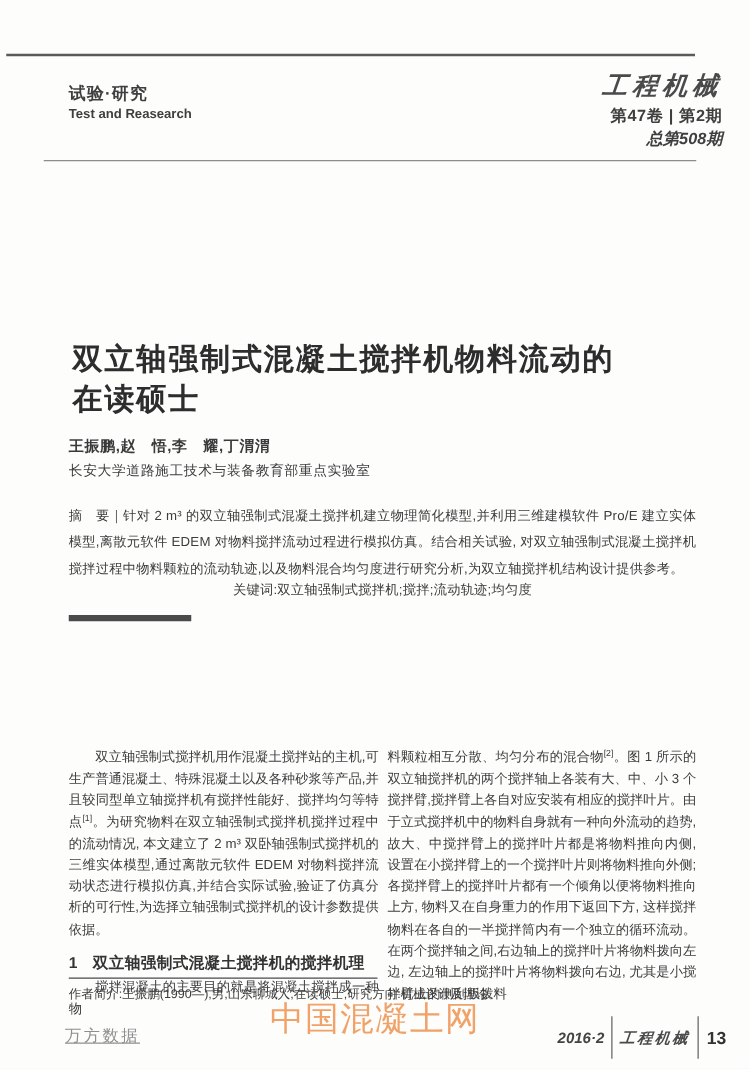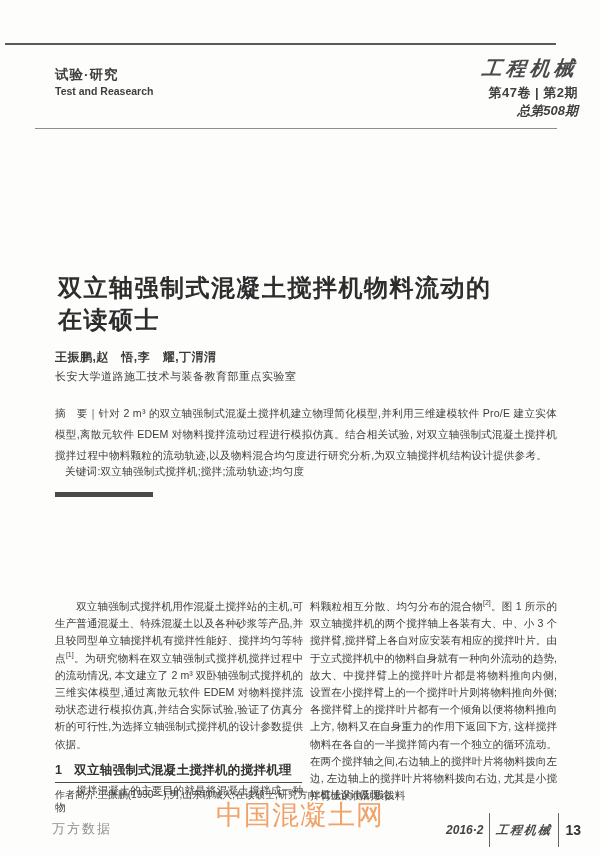--- a/index.html
+++ b/index.html
@@ -96,25 +96,26 @@
     width: 502px;
     margin: 0;
     font-size: 10.6px;
     line-height: 21px;
     text-align: justify;
     color: #3c3c3c;
     letter-spacing: 0.2px;
   }
   .keywords {
     position: absolute;
-    top: 465px; left: 65px;
+    top: 465px; left: 55px;
     width: 502px;
     font-size: 10.6px;
     color: #3c3c3c;
     letter-spacing: 0.2px;
+    text-align: center;
   }
   .kw-rule {
     position: absolute;
     top: 492px; left: 55px;
     width: 98px; height: 5px;
     background: #4a4a4a;
   }
   
   .col {
     position: absolute;
@@ -167,20 +168,21 @@
     white-space: nowrap;
   }
   
   .wanfang {
     position: absolute;
     top: 820px; left: 52px;
     font-family: "DejaVu Serif", serif;
     font-size: 13px;
     color: #8f8f8f;
     letter-spacing: 2px;
+    text-decoration: underline;
   }
   .footer-right {
     position: absolute;
     top: 810px; right: 40px;
     display: flex;
     align-items: center;
     gap: 6px;
     height: 40px;
   }
   .footer-issue {

